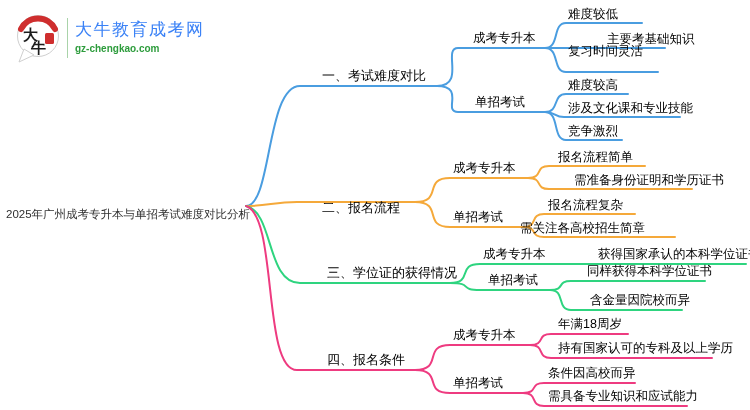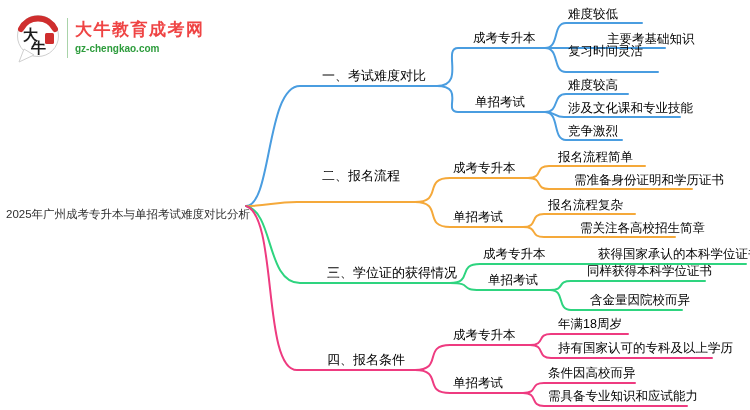--- a/index.html
+++ b/index.html
@@ -11,21 +11,21 @@
   svg.wire{position:absolute;left:0;top:0;}
   .node{
     position:absolute;white-space:nowrap;line-height:15px;
     font-size:12.5px;color:#000000;
   }
   .root{font-size:11.5px;color:#2f2f2f;margin-top:8px;}
   .branch-label{font-size:13px;}
   
   .logo{position:absolute;left:14px;top:12px;display:flex;align-items:center;}
   .logo-divider{width:1px;height:40px;background:#a9d3a9;margin:0 7px 0 5px;}
-  .brand-name{color:#ef4444;font-weight:bold;font-size:17px;letter-spacing:1.5px;line-height:20px;}
+  .brand-name{color:#3b82f6;font-weight:normal;font-size:17px;letter-spacing:1.5px;line-height:20px;}
   .brand-url{color:#2d9c3c;font-weight:bold;font-size:10px;line-height:17px;}
 </style>
 </head>
 <body>
 
 <svg class="wire" width="750" height="410" viewBox="0 0 750 410">
   <g fill="none" stroke-width="2" stroke-linecap="round" stroke="#4a9de0">
     <path d="M246,206 C272,206 266,86 300,86 L437,86"></path>
     <path d="M437,86 C466,86 442,48 458,48 L545,48"></path>
     <path d="M545,48 C560,48 552,23 566,23 L642,23"></path>
@@ -84,27 +84,27 @@
 <div class="node branch-label" style="left:322px;top:68px;">一、考试难度对比</div>
 <div class="node" style="left:473px;top:31px;">成考专升本</div>
 <div class="node" style="left:568px;top:7px;">难度较低</div>
 <div class="node" style="left:568px;top:32px;margin-left:39px;">主要考基础知识</div>
 <div class="node" style="left:568px;top:44px;">复习时间灵活</div>
 <div class="node" style="left:475px;top:95px;">单招考试</div>
 <div class="node" style="left:568px;top:78px;">难度较高</div>
 <div class="node" style="left:568px;top:101px;">涉及文化课和专业技能</div>
 <div class="node" style="left:568px;top:124px;">竞争激烈</div>
 
-<div class="node branch-label" style="left:322px;top:168px;">二、报名流程</div>
+<div class="node branch-label" style="left:322px;top:200px;">二、报名流程</div>
 <div class="node" style="left:453px;top:161px;">成考专升本</div>
 <div class="node" style="left:558px;top:150px;">报名流程简单</div>
 <div class="node" style="left:558px;top:173px;margin-left:16px;">需准备身份证明和学历证书</div>
 <div class="node" style="left:453px;top:210px;">单招考试</div>
 <div class="node" style="left:548px;top:198px;">报名流程复杂</div>
-<div class="node" style="left:580px;top:221px;">需关注各高校招生简章</div>
+<div class="node" style="left:520px;top:221px;">需关注各高校招生简章</div>
 
 <div class="node branch-label" style="left:327px;top:265px;">三、学位证的获得情况</div>
 <div class="node" style="left:483px;top:247px;">成考专升本</div>
 <div class="node" style="left:598px;top:247px;">获得国家承认的本科学位证书</div>
 <div class="node" style="left:488px;top:273px;">单招考试</div>
 <div class="node" style="left:587px;top:264px;">同样获得本科学位证书</div>
 <div class="node" style="left:590px;top:293px;">含金量因院校而异</div>
 
 <div class="node branch-label" style="left:327px;top:352px;">四、报名条件</div>
 <div class="node" style="left:453px;top:328px;">成考专升本</div>

